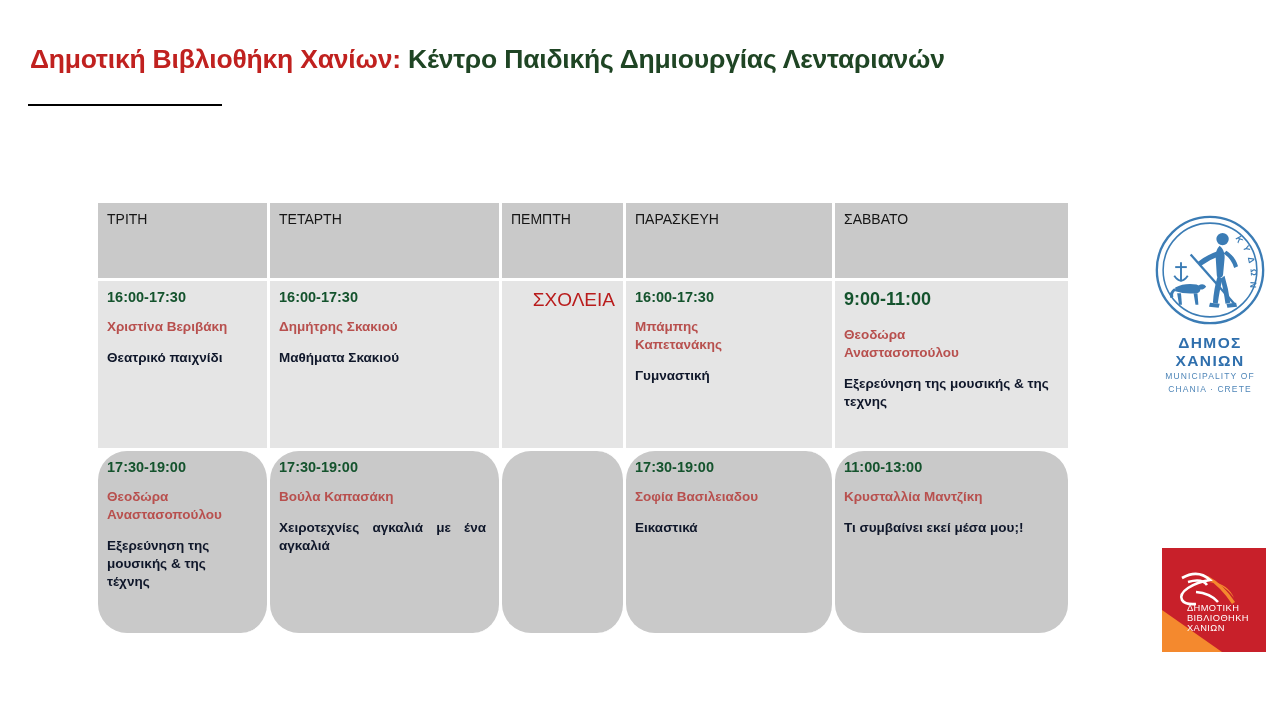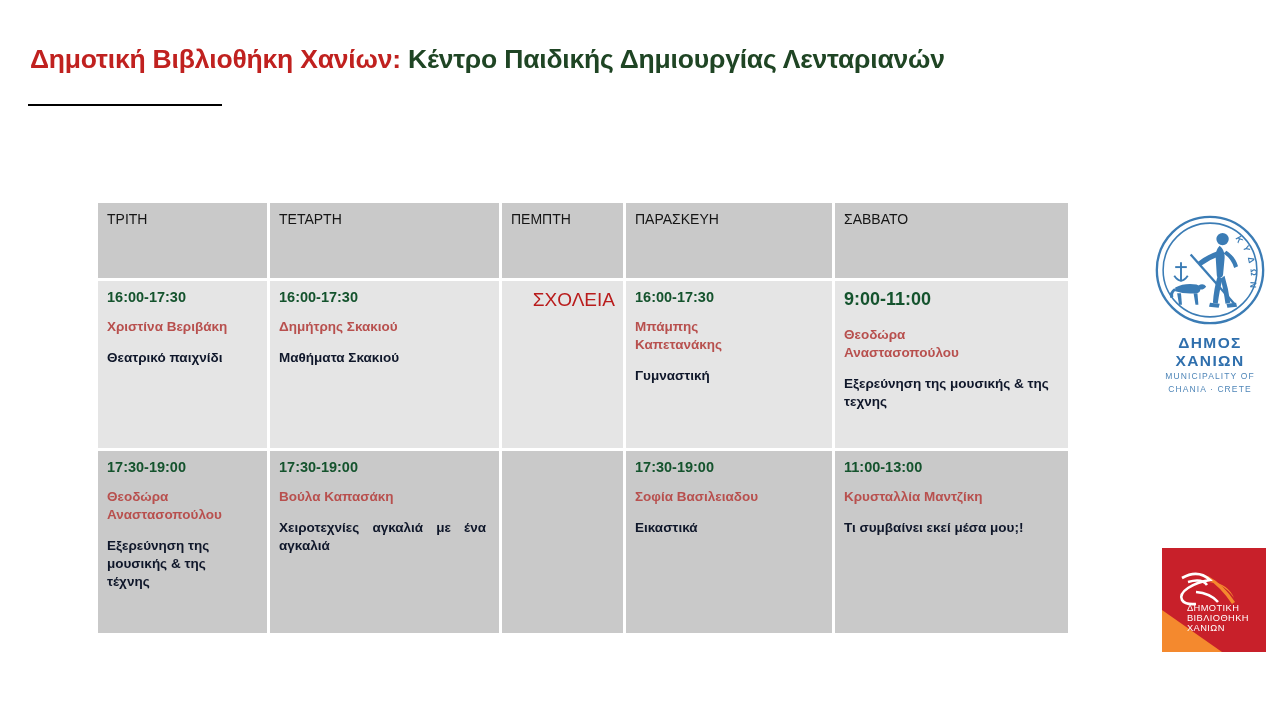--- a/index.html
+++ b/index.html
@@ -73,21 +73,21 @@
     height: 40px;
     padding-top: 8px;
     vertical-align: middle;
   }
   .r-days td {
     background: #c9c9c9;
     font-size: 14px;
     height: 78px;
   }
   .r-body1 td { background: #e5e5e5; height: 170px; }
-  .r-body2 td { background: #c9c9c9; height: 182px; }
+  .r-body2 td { background: #c9c9c9; height: 182px; border-radius: 29px; }
 
   .time {
     font-size: 14.5px;
     font-weight: bold;
     color: #14532d;
     margin-bottom: 13px;
     white-space: nowrap;
   }
   .time.big {
     font-size: 18px;

